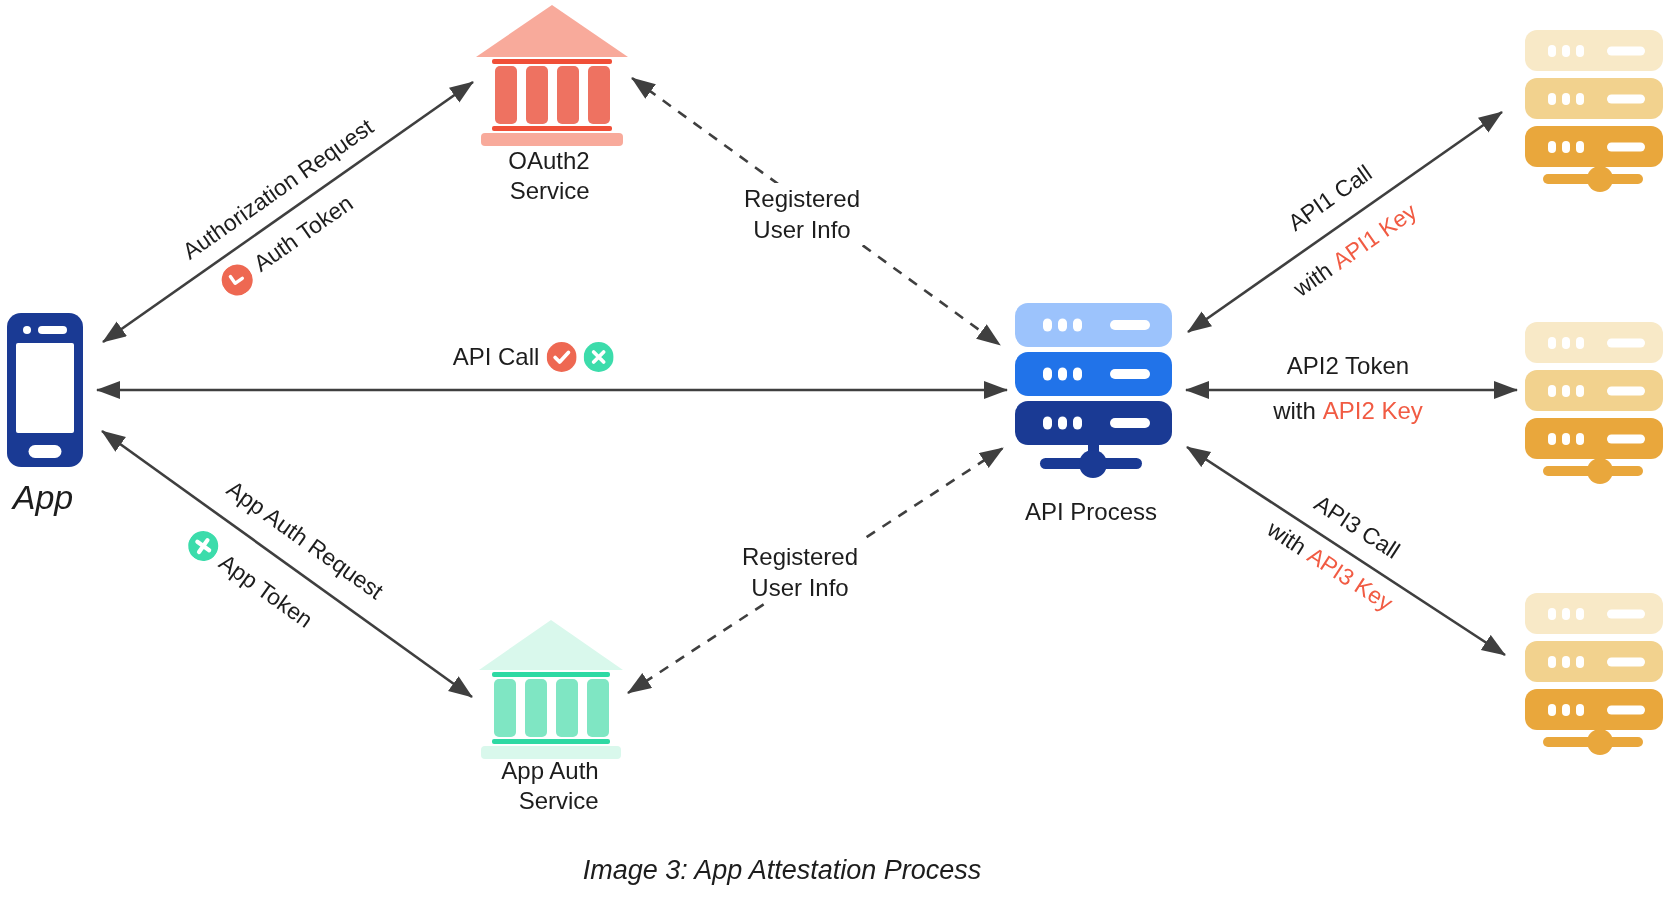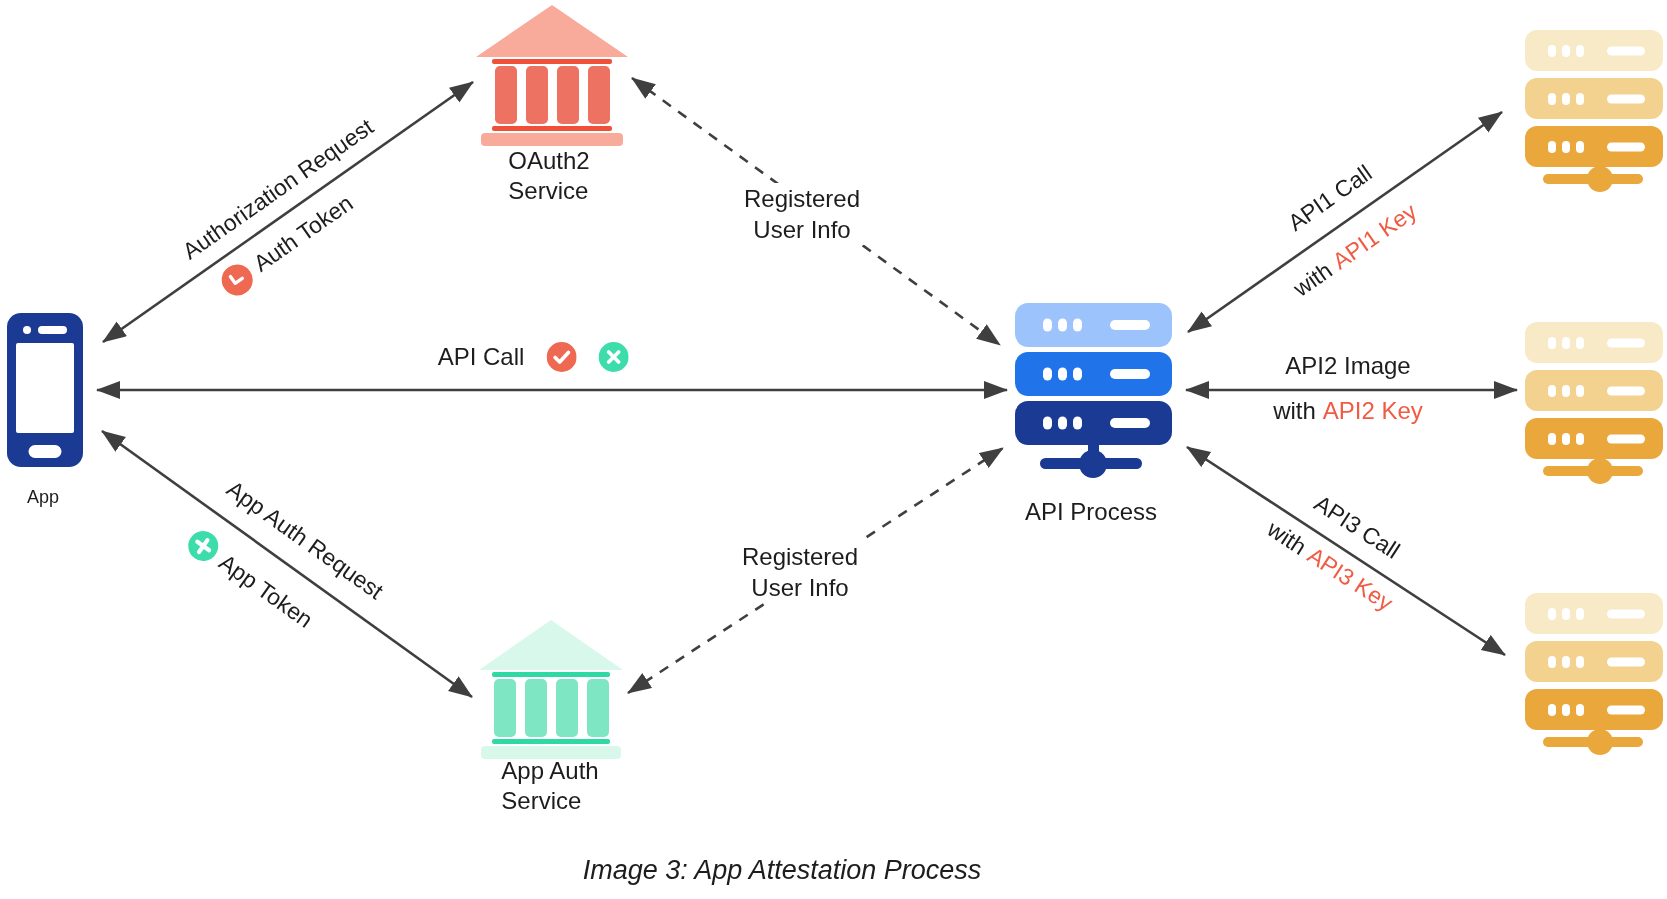--- a/index.html
+++ b/index.html
@@ -12,21 +12,21 @@
   .node-layer { position:absolute; left:0; top:0; width:100%; height:100%; z-index:2; }
   .label-layer { position:absolute; left:0; top:0; width:100%; height:100%; z-index:3; }
 
   
   .lbl { position:absolute; transform:translate(-50%,-50%); white-space:nowrap;
          font-size:23px; line-height:1.15; }
   .lbl.rot-m35 { transform:translate(-50%,-50%) rotate(-35deg); }
   .lbl.rot-p35 { transform:translate(-50%,-50%) rotate(35.5deg); }
   .lbl.rot-p33 { transform:translate(-50%,-50%) rotate(33deg); }
   .lbl-row { display:inline-flex; align-items:center; gap:8px; }
-  .node-lbl { font-size:24px; text-align:left; line-height:30px; }
+  .node-lbl { font-size:24px; text-align:right; line-height:30px; }
   .caption { font-size:27px;font-style:italic; }
   .key-red { color:#f15b43; }
   .two-line { text-align:center; background:#ffffff; padding:0 5px; line-height:31px; font-size:24px; }
   .withrow { display:inline-flex; gap:7px; }
 
   
   .phone { left:7px; top:313px; width:76px; height:154px; background:#1a3a94; border-radius:14px; }
   .phone-screen { position:absolute; left:9px; right:9px; top:30px; bottom:34px; background:#fff; border-radius:2px; }
   .phone-camera { position:absolute; left:16px; top:13px; width:8px; height:8px; border-radius:50%; background:#fff; }
   .phone-speaker { position:absolute; left:31px; top:13px; width:29px; height:8px; border-radius:5px; background:#fff; }
@@ -240,21 +240,21 @@
       <div class="snet">
         <div class="stem"></div>
           <div class="hbar"></div>
           <div class="snode"></div>
       </div>
     </div>
   </div>
 
   <div class="label-layer">
 
-    <div class="lbl node-lbl" style="left:43px; top:497px; font-size:18px;">App</div>
+    <div class="lbl node-lbl" style="left:43px; top:497px; font-size:34px;font-style:italic;">App</div>
 
     <div class="lbl node-lbl" style="left:549px; top:176px;">
       <div>OAuth2</div>
       <div>Service</div>
     </div>
 
     <div class="lbl node-lbl" style="left:550px; top:786px;">
       <div>App Auth</div>
       <div>Service</div>
     </div>
@@ -268,21 +268,21 @@
           <svg width="31" height="31" viewBox="0 0 24 24">
             <circle cx="12" cy="12" r="12" fill="#ee6852"></circle>
             <path d="M9.2 6.8 V13.2 H16" fill="none" stroke="#ffffff" stroke-width="2.6" stroke-linecap="round" stroke-linejoin="round"></path>
           </svg>
         </span>
         <span>Auth Token</span>
       </span>
     </div>
 
     <div class="lbl" style="left:533px; top:357px; font-size:24px;">
-      <span class="lbl-row" style="gap:22px;">
+      <span class="lbl-row" style="gap:7px;">
         <span>API Call</span>
         <span class="badge">
           <svg width="30" height="30" viewBox="0 0 24 24">
             <circle cx="12" cy="12" r="12" fill="#ee6852"></circle>
             <path d="M6.8 12.4 L10.4 16 L17.4 8.4" fill="none" stroke="#ffffff" stroke-width="3" stroke-linecap="round" stroke-linejoin="round"></path>
           </svg>
         </span>
         <span class="badge">
           <svg width="30" height="30" viewBox="0 0 24 24">
             <circle cx="12" cy="12" r="12" fill="#3cdcab"></circle>
@@ -316,21 +316,21 @@
     </div>
 
     <div class="lbl rot-m35" style="left:1330px; top:198px;">API1 Call</div>
     <div class="lbl rot-m35" style="left:1355px; top:250px;">
       <span class="withrow">
         <span>with</span>
         <span class="key-red">API1 Key</span>
       </span>
     </div>
 
-    <div class="lbl" style="left:1348px; top:366px; font-size:24px;">API2 Image</div>
+    <div class="lbl" style="left:1348px; top:366px; font-size:24px;">API2 Token</div>
     <div class="lbl" style="left:1348px; top:411px; font-size:24px;">
       <span class="withrow">
         <span>with</span>
         <span class="key-red">API2 Key</span>
       </span>
     </div>
 
     <div class="lbl rot-p33" style="left:1357px; top:527px;">API3 Call</div>
     <div class="lbl rot-p33" style="left:1330px; top:566px;">
       <span class="withrow">

